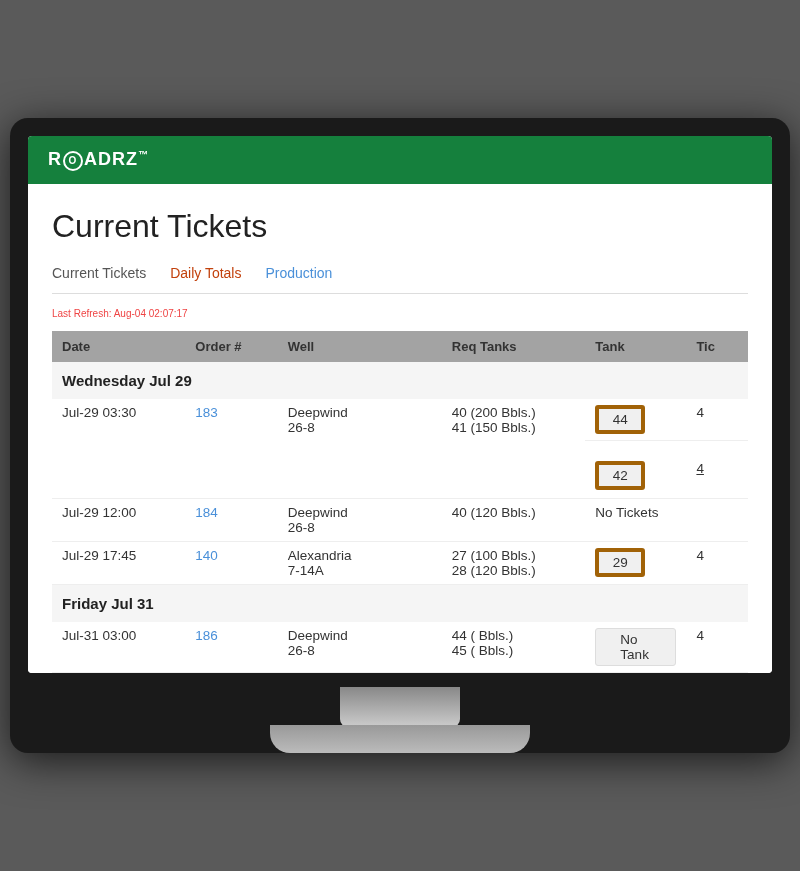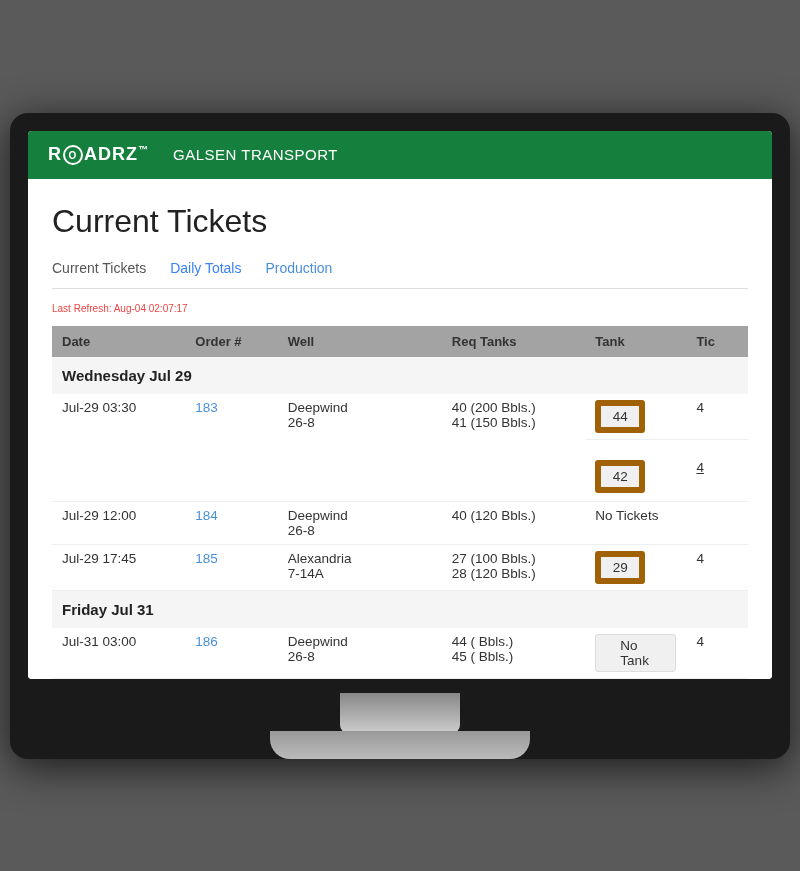--- a/index.html
+++ b/index.html
@@ -164,21 +164,21 @@
       text-decoration: underline;
     }
 
     .order-link {
       color: #4a90d9;
       text-decoration: none;
     }
 
     .tank-badge {
       background: #f0f0f0;
-      border: 6px solid #a16207;
+      border: 4px solid #a16207;
       border-radius: 3px;
       padding: 3px 10px;
       display: inline-block;
       min-width: 50px;
       text-align: center;
       color: #333;
     }
 
     .no-tank-badge {
       background: #f0f0f0;
@@ -203,30 +203,29 @@
 </head>
 <body>
 
 <div class="tv-outer">
   <div class="tv-screen">
 
     <div class="app-header">
       <div class="logo">
         <span class="logo-text">R<span style="display:inline-flex;align-items:center;justify-content:center;width:20px;height:20px;border:2.5px solid #fff;border-radius:50%;font-size:10px;font-weight:bold;vertical-align:middle;margin:0 1px;">O</span>ADRZ<span style="font-size:10px;vertical-align:super;">™</span></span>
       </div>
-      <span class="company-name">GALSEN TRANSPORT</span>
     </div>
 
     <div class="main-content">
 
       <h1 class="page-title">Current Tickets</h1>
 
       <div class="tabs">
         <div class="tab active">Current Tickets</div>
-        <div class="tab" style="color:#3b82f6;">Daily Totals</div>
+        <div class="tab" style="color:#c2410c;">Daily Totals</div>
         <div class="tab" style="color:#4a90d9;">Production</div>
       </div>
 
       <div class="last-refresh">Last Refresh: Aug-04 02:07:17</div>
 
       <table class="data-table">
         <thead>
           <tr>
             <th class="col-date">Date</th>
             <th class="col-order">Order #</th>
@@ -261,21 +260,21 @@
             <td>Jul-29 12:00</td>
             <td><a class="order-link">184</a></td>
             <td>Deepwind<br>26-8</td>
             <td>40 (120 Bbls.)</td>
             <td class="no-tickets">No Tickets</td>
             <td></td>
           </tr>
 
           <tr class="data-row">
             <td>Jul-29 17:45</td>
-            <td><a class="order-link">185</a></td>
+            <td><a class="order-link">140</a></td>
             <td>Alexandria<br>7-14A</td>
             <td>27 (100 Bbls.)<br>28 (120 Bbls.)</td>
             <td><span class="tank-badge">29</span></td>
             <td>4</td>
           </tr>
 
           <tr class="group-header">
             <td colspan="6">Friday Jul 31</td>
           </tr>
 

